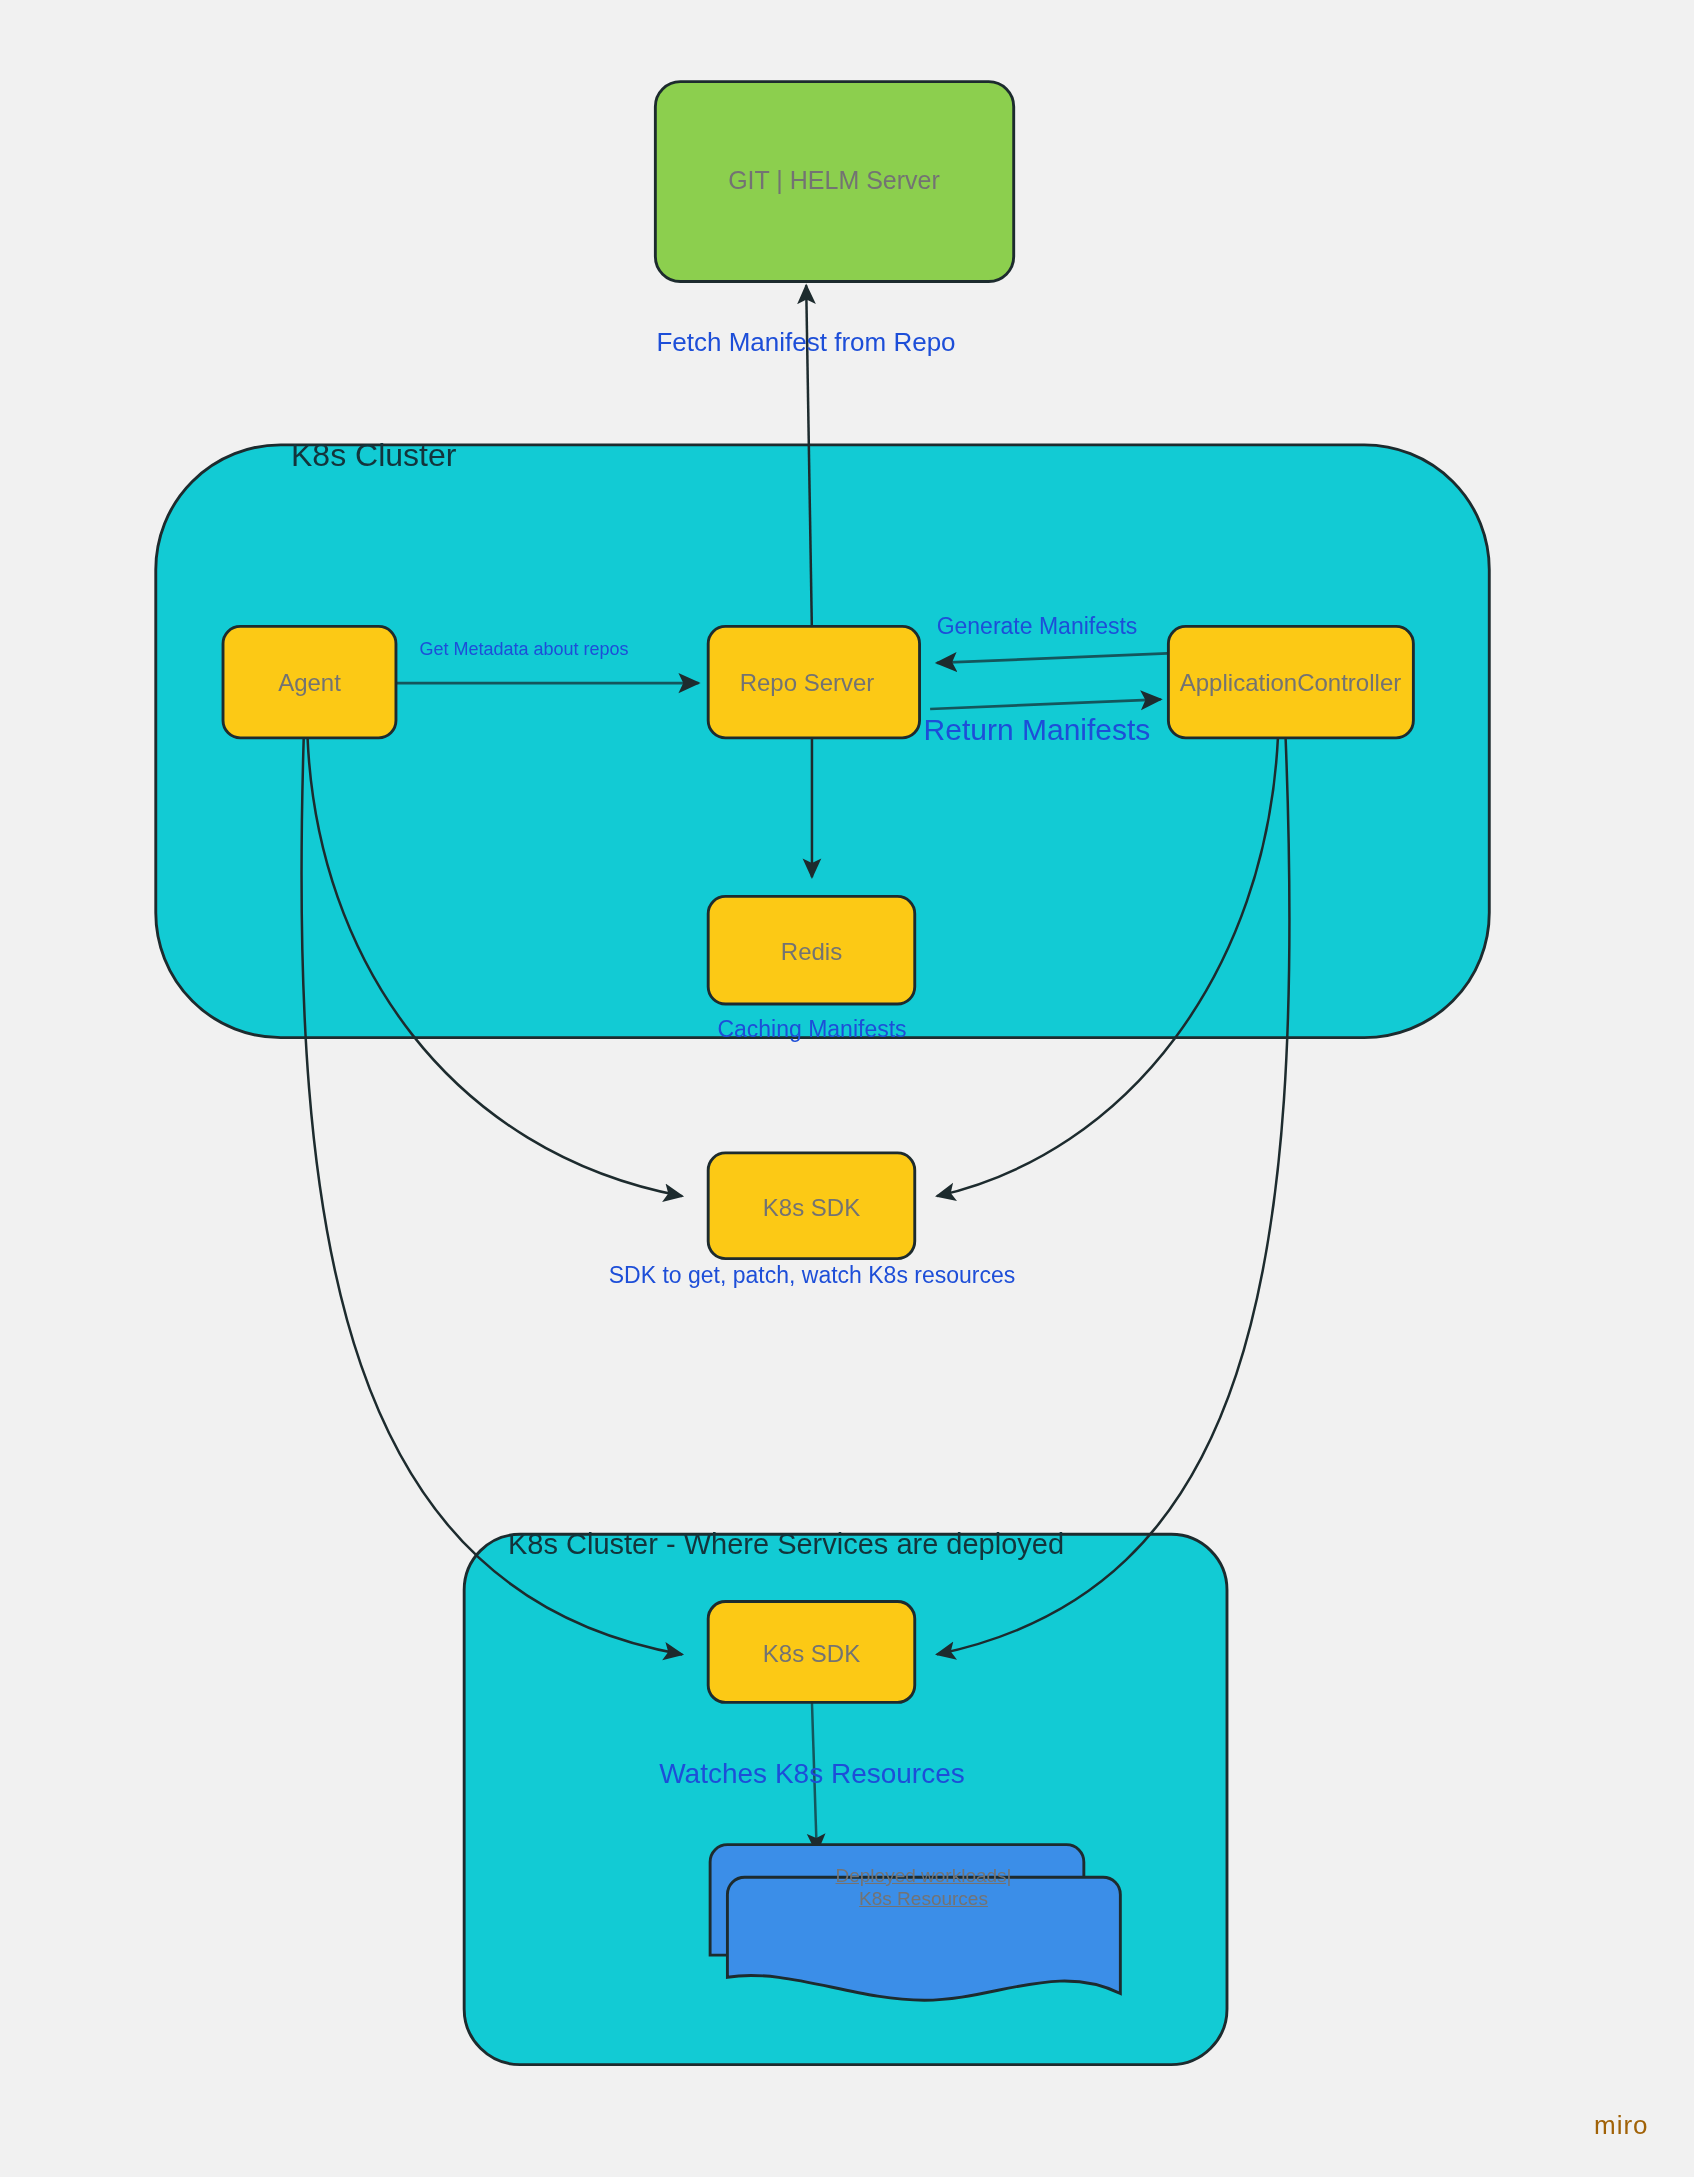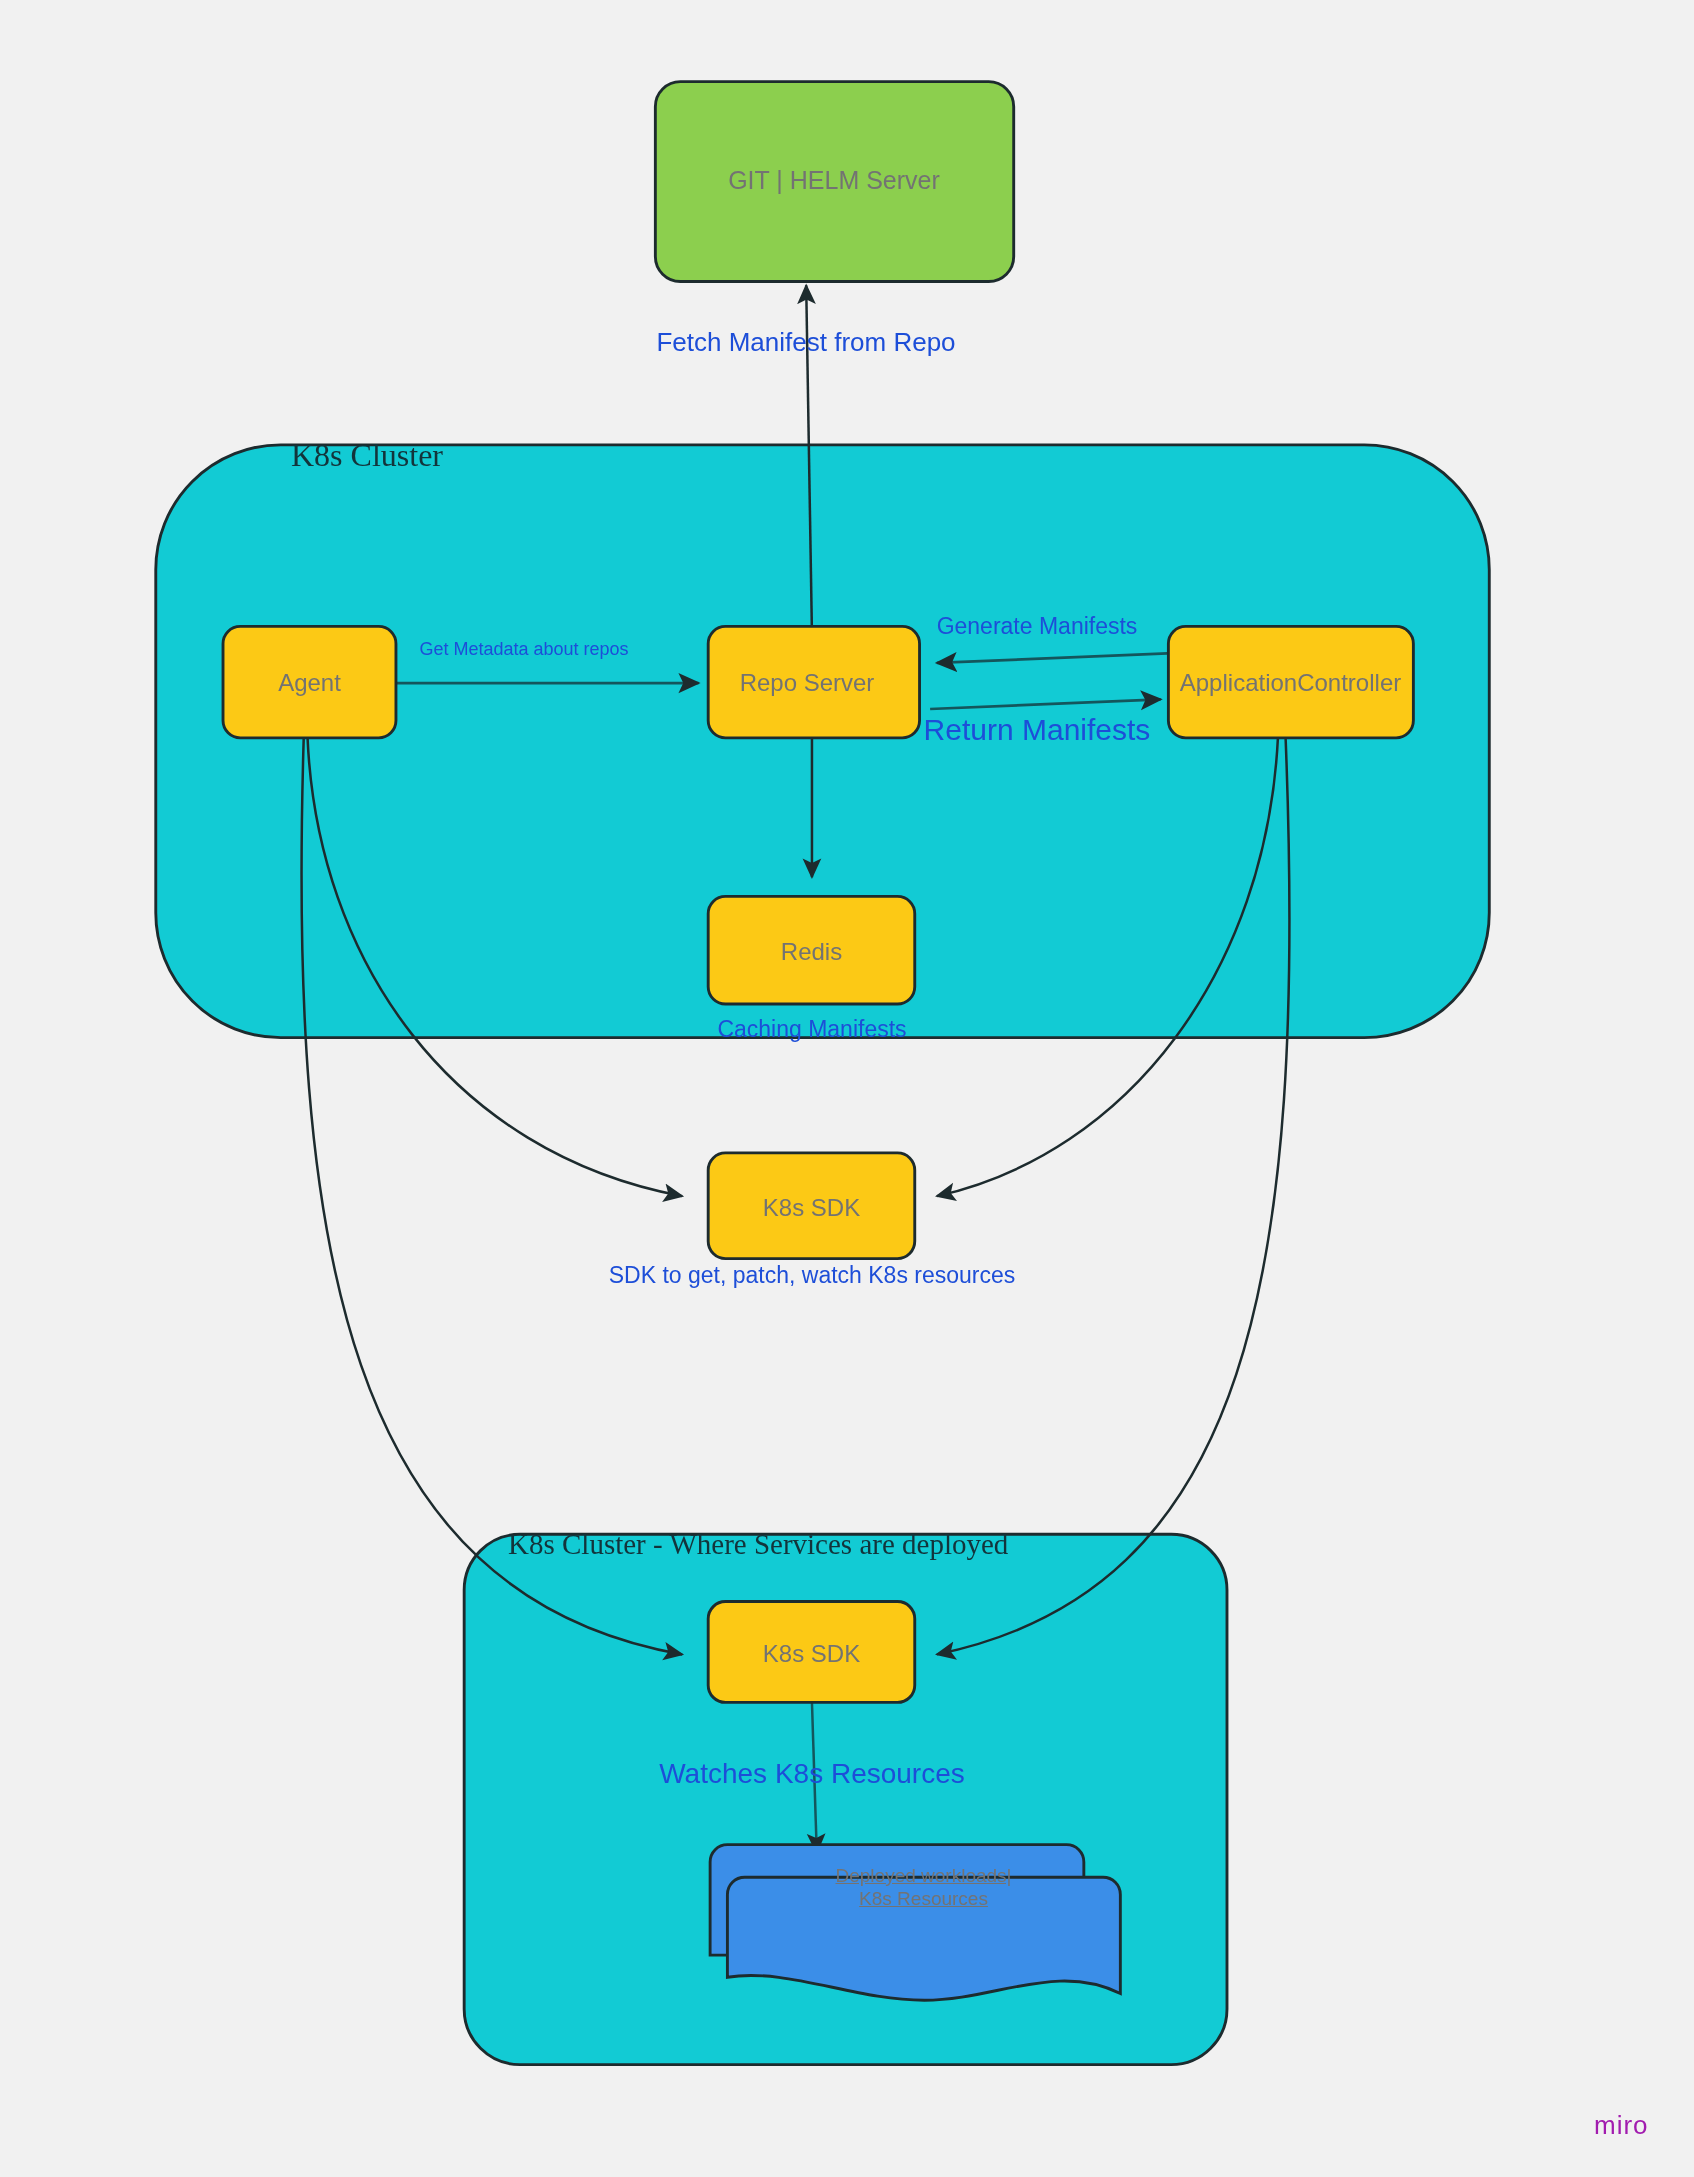--- a/index.html
+++ b/index.html
@@ -33,29 +33,28 @@
   .edge-label {
     position: absolute;
     text-align: center;
     color: #1d4ed8;
     white-space: nowrap;
   }
   .cluster-label {
     position: absolute;
     color: #13343b;
     white-space: nowrap;
-    font-family: Liberation Serif, serif;
   }
   .watermark {
     position: absolute;
     left: 1594px;
     top: 2110px;
     font-size: 26px;
     letter-spacing: 1px;
-    color: #a21caf;
+    color: #a16207;
   }
 </style>
 </head>
 <body>
 
 <svg id="canvas" viewBox="0 0 1764 2267" xmlns="http://www.w3.org/2000/svg">
   <defs>
     <marker id="arrow" viewBox="0 0 12 12" refX="10" refY="6" markerWidth="9" markerHeight="9" orient="auto-start-reverse">
       <path d="M 0 1 L 11 6 L 0 11 L 2.4 6 Z" fill="#1d2b2e"></path>
     </marker>

